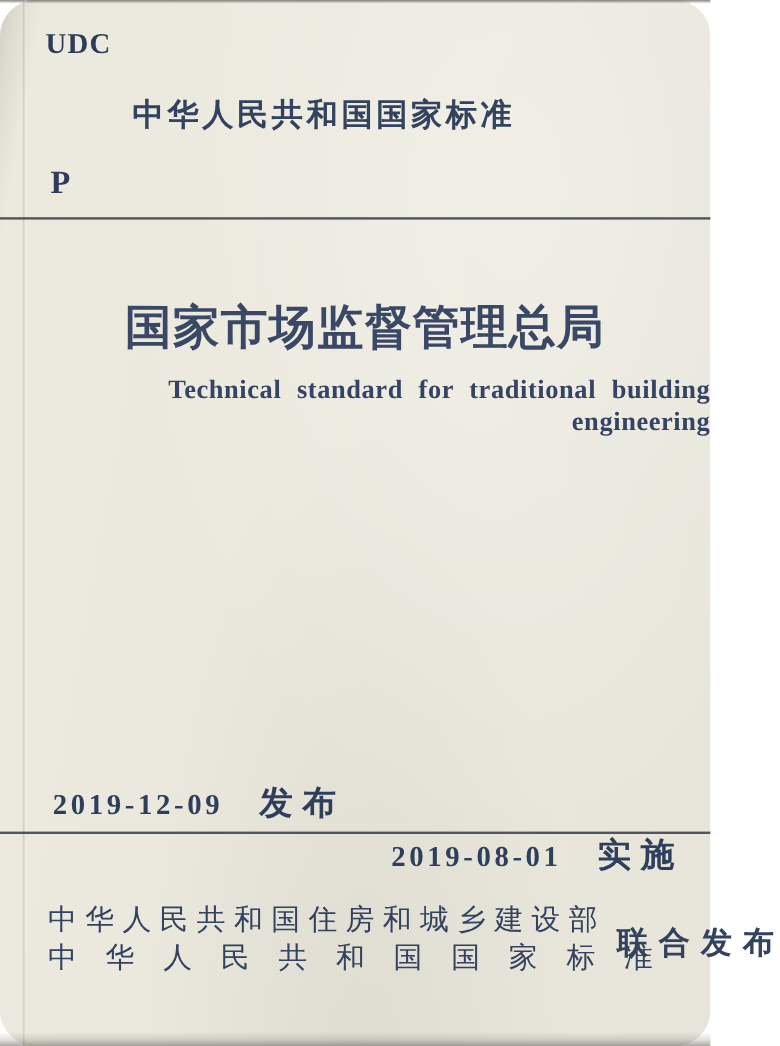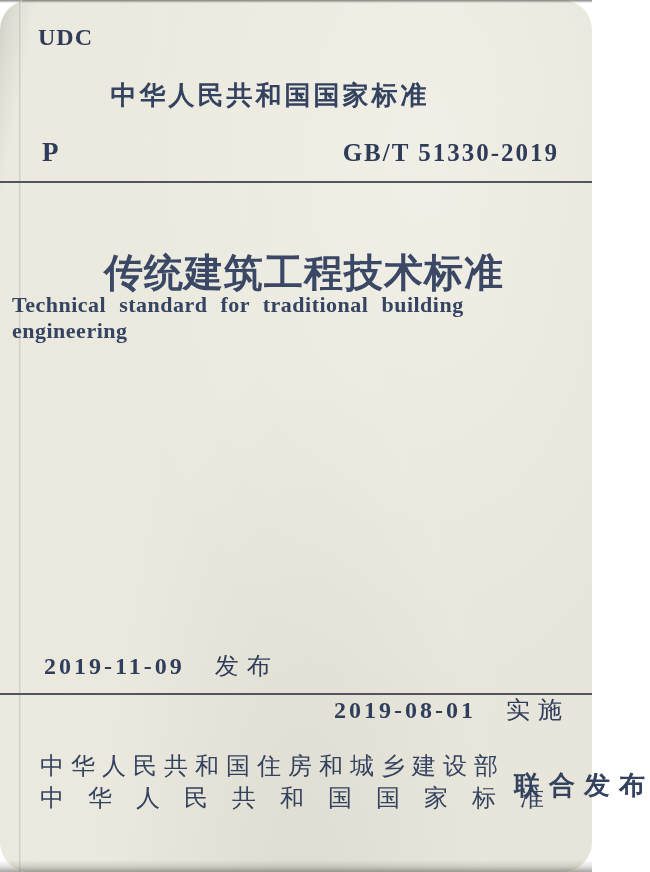--- a/index.html
+++ b/index.html
@@ -72,39 +72,39 @@
   .rule2 { top: 693px; }
   
   .title-zh {
     position: absolute; top: 246px; left: 0; width: 100%;
     box-sizing: border-box; padding-left: 16px;
     text-align: center;
     font-size: 39px; font-weight: bold; letter-spacing: 1px;
     color: #3a4866;
   }
   .title-en {
-    position: absolute; top: 292px; left: 0; width: 100%;
-    box-sizing: border-box; padding-left: 12px;
-    text-align: left;
+    position: absolute; top: 312px; left: 0; width: 100%;
+    box-sizing: border-box; padding-left: 28px;
+    text-align: right;
     font-size: 22px; font-weight: bold; word-spacing: 7px; letter-spacing: 0.5px;
     color: #354462;
   }
   
   .dates {
     position: absolute; top: 650px; left: 0; width: 100%;
   }
   .date-left { position: absolute; left: 44px; top: 0; white-space: nowrap; }
   .date-right { position: absolute; right: 22px; top: 0; white-space: nowrap; margin-top: 44px; }
   .date-num {
     font-size: 24px; font-weight: bold; letter-spacing: 3px;
     color: #2f3e5c;
   }
   .date-cjk {
     font-family: "DejaVu Sans", "Liberation Sans", sans-serif;
-    font-size: 24px; font-weight: normal; letter-spacing: 8px;
+    font-size: 28px; font-weight: bold; letter-spacing: 8px;
     margin-left: 26px;
     color: #2f3e5c;
   }
   
   .publishers {
     position: absolute; top: 748px; left: 0; width: 100%;
   }
   .pub-line {
     position: absolute; left: 40px; width: 462px;
     font-family: "DejaVu Sans", "Liberation Sans", sans-serif;
@@ -130,31 +130,30 @@
   <div class="top-edge"></div>
   <div class="crease"></div>
 
   <div class="udc">UDC</div>
 
 
   <div class="header-zh">中华人民共和国国家标准</div>
 
   <div class="p-class">P</div>
 
-  <div class="std-number">GB/T 51330-2019</div>
 
   <div class="rule rule1"></div>
 
-  <div class="title-zh">传统建筑工程技术标准</div>
+  <div class="title-zh">国家市场监督管理总局</div>
 
   <div class="title-en">Technical standard for traditional building engineering</div>
 
   <div class="dates">
     <div class="date-left">
-      <span class="date-num">2019-11-09</span>
+      <span class="date-num">2019-12-09</span>
       <span class="date-cjk">发布</span>
     </div>
     <div class="date-right">
       <span class="date-num">2019-08-01</span>
       <span class="date-cjk">实施</span>
     </div>
   </div>
 
   <div class="rule rule2"></div>
 

